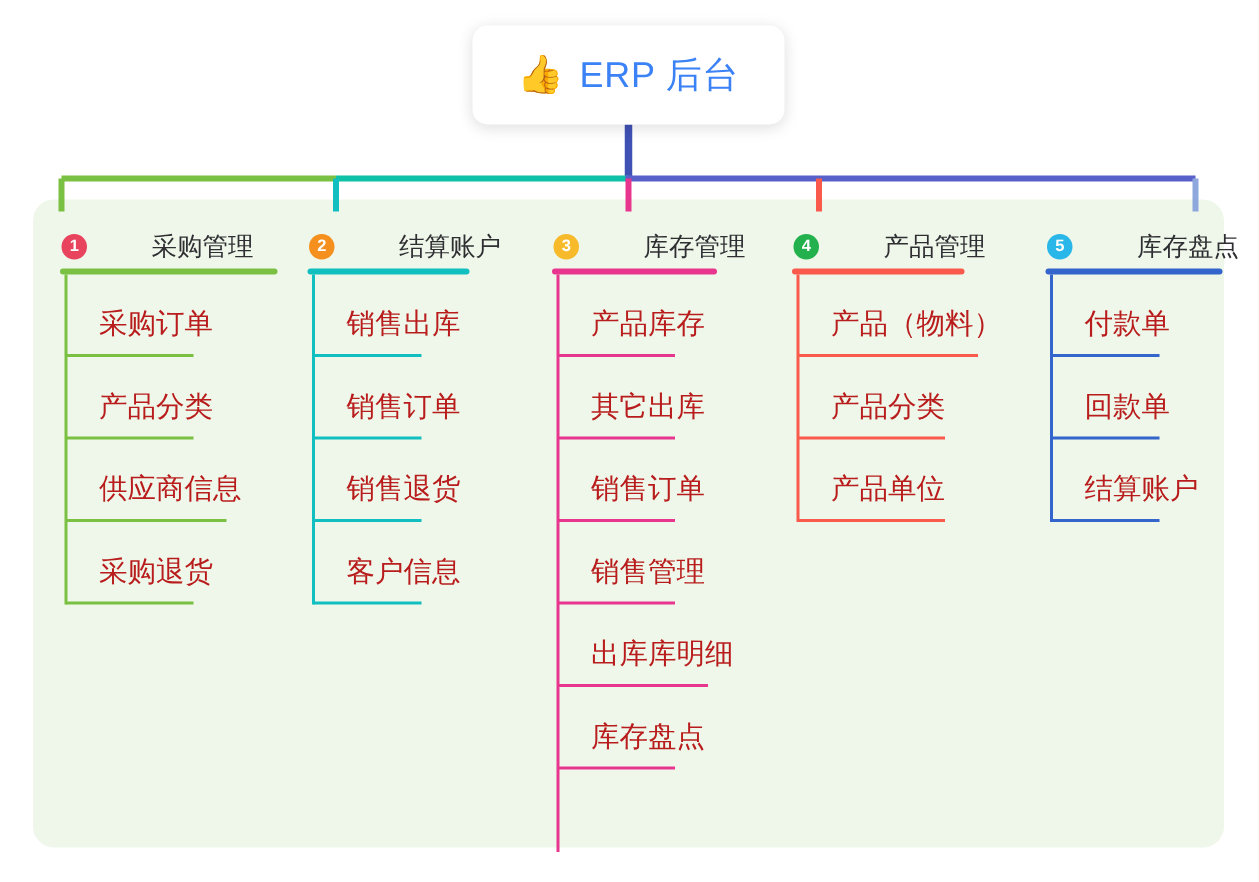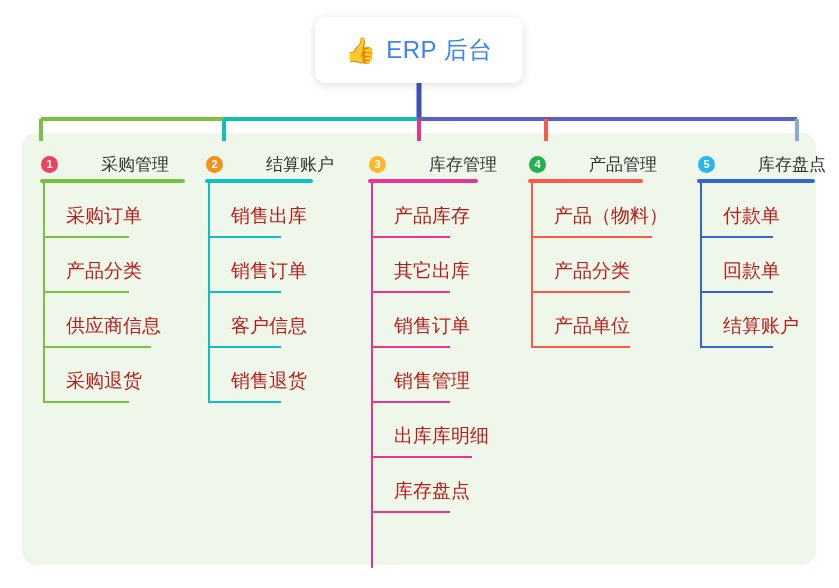--- a/index.html
+++ b/index.html
@@ -111,25 +111,25 @@
         <div class="spine" style="top: 38px; height: 220px; background: rgb(17, 191, 192);"></div>
         <div class="leaf">
           <span class="leaf-text">销售出库</span>
           <span class="leaf-rule" style="width: 72px; background: rgb(17, 191, 192);"></span>
         </div>
         <div class="leaf">
           <span class="leaf-text">销售订单</span>
           <span class="leaf-rule" style="width: 72px; background: rgb(17, 191, 192);"></span>
         </div>
         <div class="leaf">
+          <span class="leaf-text">销售退货</span>
+          <span class="leaf-rule" style="width: 72px; background: rgb(17, 191, 192);"></span>
+        </div>
+        <div class="leaf">
           <span class="leaf-text">客户信息</span>
-          <span class="leaf-rule" style="width: 72px; background: rgb(17, 191, 192);"></span>
-        </div>
-        <div class="leaf">
-          <span class="leaf-text">销售退货</span>
           <span class="leaf-rule" style="width: 72px; background: rgb(17, 191, 192);"></span>
         </div>
       </div>
       <div class="col" style="left: 368px; top: 145px;">
         <div class="col-head" style="width: 110px;">
           <span class="badge" style="background: rgb(247, 186, 42);">3</span>
           <span class="head-text">库存管理</span>
           <span class="head-rule" style="width: 110px; background: rgb(232, 54, 143);"></span>
         </div>
         <div class="spine" style="top: 38px; height: 385px; background: rgb(232, 54, 143);"></div>

